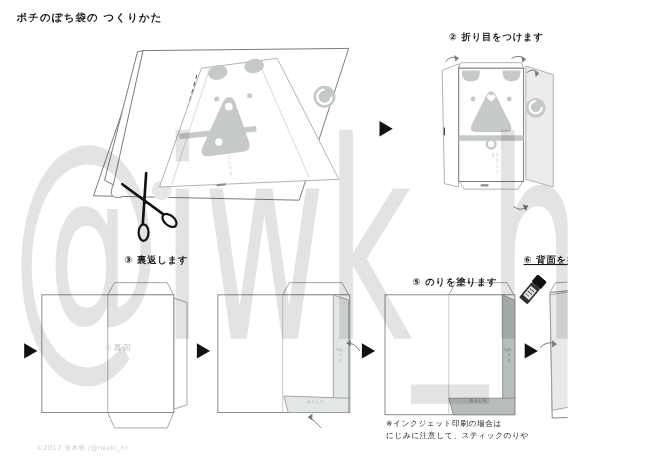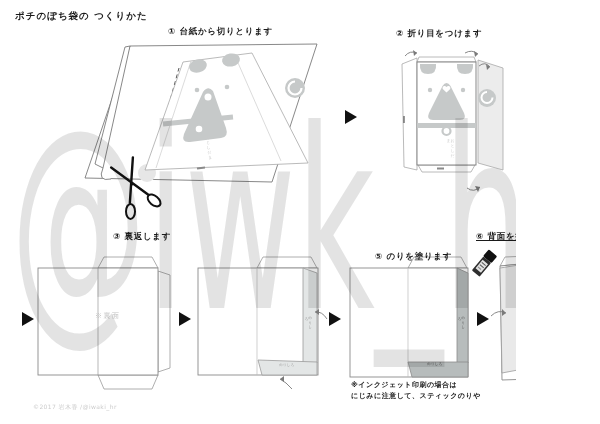--- a/index.html
+++ b/index.html
@@ -1,38 +1,37 @@
 <!DOCTYPE html>
 <html><head>
 <meta charset="utf-8">
 <style>
   html,body{margin:0;padding:0;background:#fff;}
   .stage{position:relative;width:516px;height:424px;background:#ffffff;overflow:hidden;
          font-family:"DejaVu Sans",sans-serif;}
   .title{position:absolute;font-size:9.5px;font-weight:bold;color:#1a1a1a;letter-spacing:1px;white-space:nowrap;z-index:4;}
   .step-label{position:absolute;font-size:8.5px;font-weight:bold;color:#1a1a1a;letter-spacing:0.7px;white-space:nowrap;z-index:4;}
-  .note-line{position:absolute;font-size:7px;font-weight:bold;color:#222;letter-spacing:0.5px;white-space:nowrap;z-index:4;}
+  .note-line{position:absolute;font-size:7px;font-weight:normal;color:#222;letter-spacing:0.5px;white-space:nowrap;z-index:4;}
   .back-label{position:absolute;font-size:7px;color:#c4c4c4;letter-spacing:1.5px;text-align:left;width:60px;z-index:4;font-family:Liberation Mono, monospace;}
   .copyright{position:absolute;font-size:6px;color:#cccccc;letter-spacing:0.4px;z-index:4;}
   .tiny-v{position:absolute;writing-mode:vertical-rl;font-size:4px;line-height:1;color:#c9c9c9;letter-spacing:0.4px;z-index:4;}
   .tiny-h{position:absolute;font-size:3.5px;line-height:1;color:#9a9a9a;letter-spacing:0.3px;z-index:4;}
   .tri{position:absolute;width:0;height:0;border-left:12px solid #111;
        border-top:7px solid transparent;border-bottom:7px solid transparent;z-index:3;}
   svg.diagram{position:absolute;z-index:2;overflow:visible;}
   svg.watermark{position:absolute;left:0;top:0;z-index:30;pointer-events:none;}
 </style>
 </head>
 <body>
 
 <div class="stage">
 
   <div class="title" style="left:15px;top:10px;">ポチのぽち袋の つくりかた</div>
 
-  <div class="step-label" style="left:168px;top:26px;">① 台紙から切りとります</div>
-  <div class="step-label" style="left:396px;top:28px;">② 折り目をつけます</div>
+  <div class="step-label" style="left:408px;top:28px;">② 折り目をつけます</div>
   <div class="step-label" style="left:73px;top:231px;margin-left:40px;">③ 裏返します</div>
   <div class="step-label" style="left:375px;top:231px;margin-top:20px;">⑤ のりを塗ります</div>
   <div class="step-label" style="left:476px;top:231px;text-decoration:underline;">⑥ 背面を折り込みます</div>
 
   <div class="tri" style="left:345px;top:110px;"></div>
   <div class="tri" style="left:22px;top:312px;"></div>
   <div class="tri" style="left:179px;top:312px;"></div>
   <div class="tri" style="left:329px;top:312px;"></div>
   <div class="tri" style="left:477px;top:312px;"></div>
 

